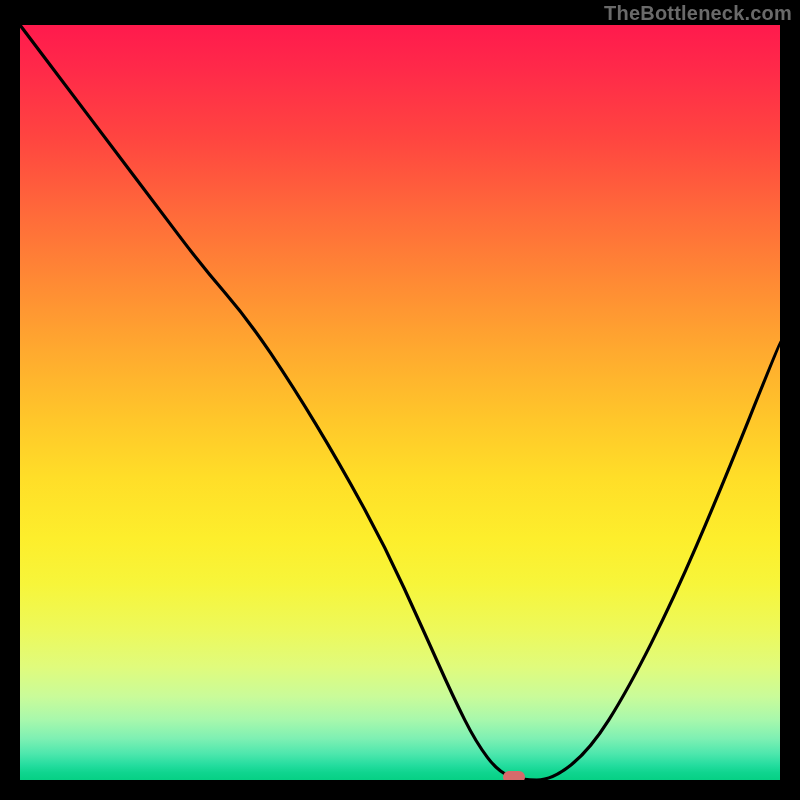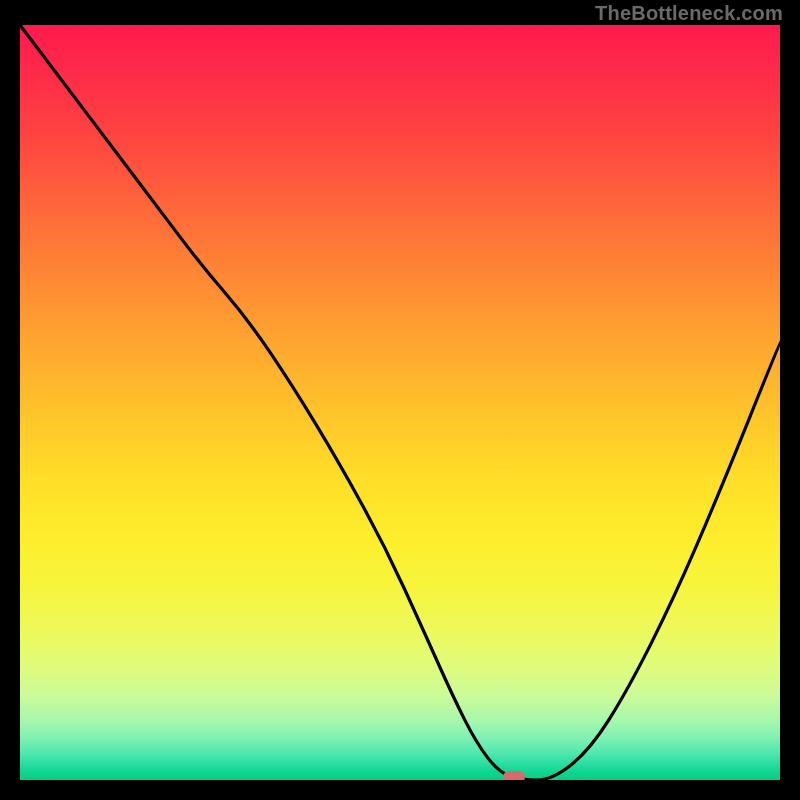--- a/index.html
+++ b/index.html
@@ -13,21 +13,21 @@
   }
   .frame {
     position: relative;
     width: 800px;
     height: 800px;
     background: #000;
   }
   .watermark {
     position: absolute;
     top: 2px;
-    right: 17px;
+    right: 8px;
     color: #6a6a6a;
     font-size: 20px;
     font-weight: 600;
     letter-spacing: 0.2px;
     z-index: 10;
   }
   .plot-area {
     position: absolute;
     left: 20px;
     top: 25px;

